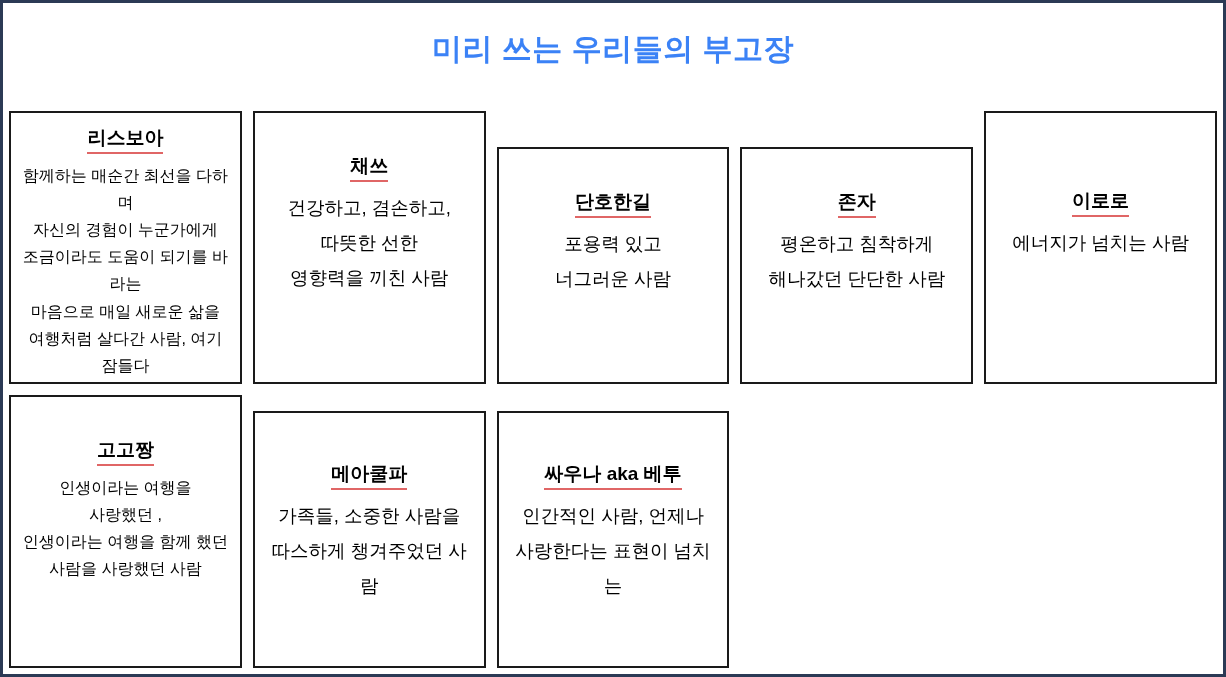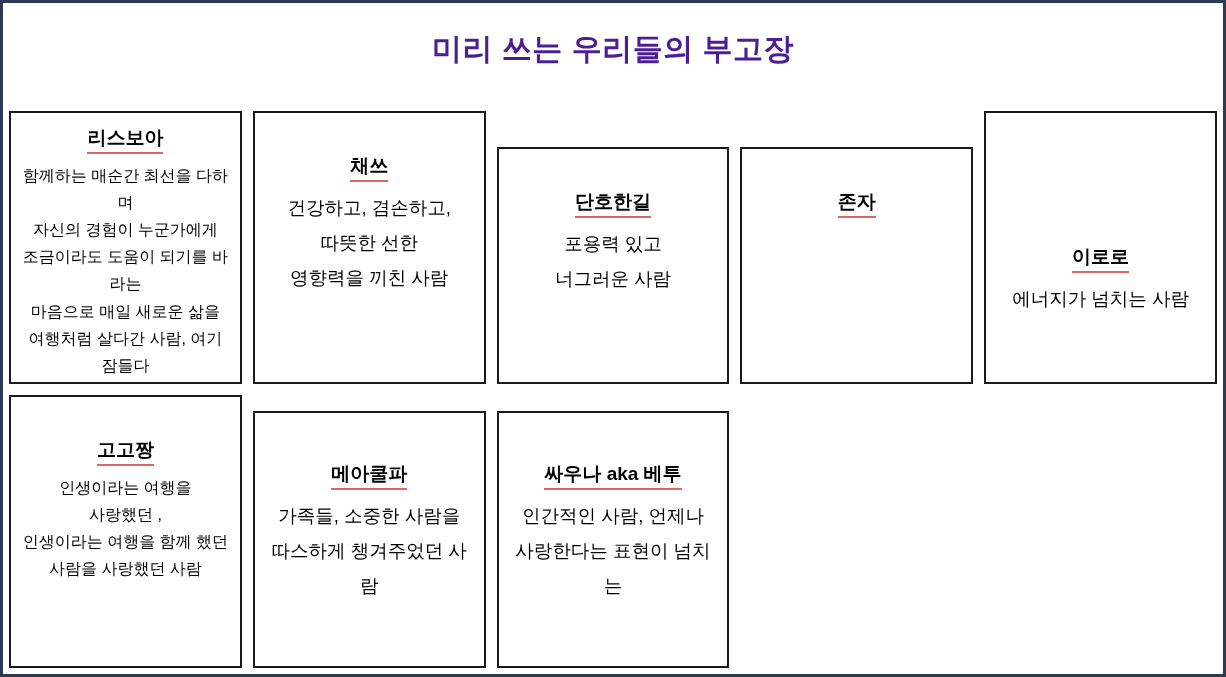--- a/index.html
+++ b/index.html
@@ -22,21 +22,21 @@
     border: 3px solid #2b3a55;
     background: #ffffff;
   }
   .title {
     text-align: center;
     font-size: 30px;
     font-weight: bold;
     letter-spacing: 0.5px;
     margin: 0;
     padding: 26px 0 16px 0;
-    color: #4c1d95;
+    color: #3b82f6;
   }
   .grid {
     position: absolute;
     left: 6px;
     right: 6px;
     top: 108px;
     bottom: 6px;
     display: grid;
     grid-template-columns: repeat(5, 1fr);
     grid-template-rows: repeat(2, 1fr);
@@ -75,21 +75,21 @@
     line-height: 1.7;
   }
   .card-body.big {
     font-size: 18.5px;
     line-height: 1.9;
   }
   
   .pos-top { justify-content: flex-start; padding-top: 12px; }
   .pos-upper { justify-content: flex-start; padding-top: 40px; margin-top: 36px; }
   .pos-upper3 { justify-content: flex-start; padding-top: 40px; }
-  .pos-mid2 { justify-content: center; padding-top: 75px; }
+  .pos-mid2 { justify-content: flex-start; padding-top: 75px; }
   .pos-mid3 { justify-content: flex-start; padding-top: 48px; margin-top: 16px; }
 </style>
 </head>
 <body>
 
 <div class="page">
 
   <h1 class="title">미리   쓰는 우리들의 부고장</h1>
 
   <div class="grid">
@@ -112,20 +112,22 @@
     </div>
 
     <div class="card pos-upper">
       <div class="card-name">단호한길</div>
       <div class="card-body big">포용력   있고
 너그러운   사람</div>
     </div>
 
     <div class="card pos-upper">
       <div class="card-name">존자</div>
+      <div class="card-body big">평온하고   침착하게
+해나갔던   단단한   사람</div>
     </div>
 
     <div class="card pos-mid2">
       <div class="card-name">이로로</div>
       <div class="card-body big">에너지가   넘치는   사람</div>
     </div>
 
     <div class="card pos-upper3">
       <div class="card-name">고고짱</div>
       <div class="card-body small">인생이라는 여행을

